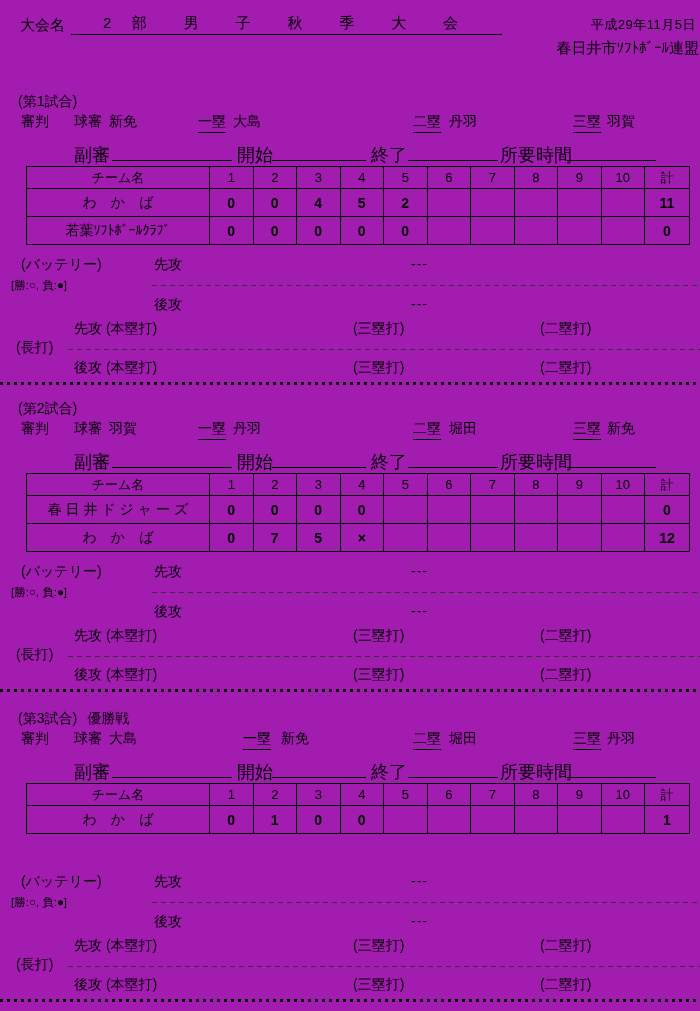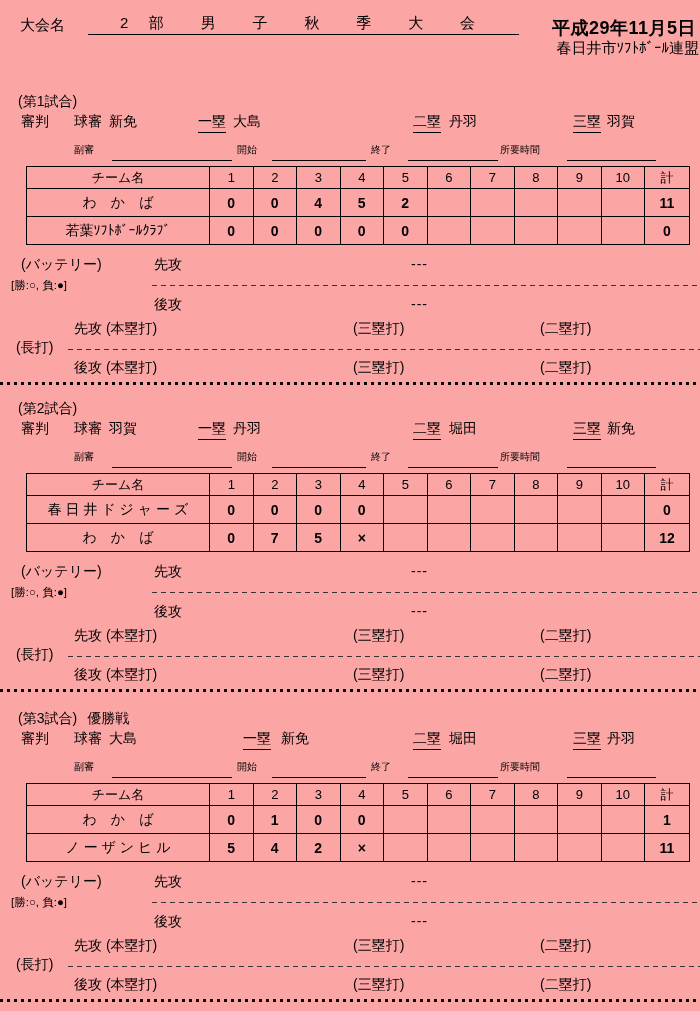--- a/index.html
+++ b/index.html
@@ -1,43 +1,43 @@
 <!DOCTYPE html>
 <html><head>
 <meta charset="utf-8">
 <style>
   html,body{margin:0;padding:0;background:#fff;}
   body{font-family:"Liberation Sans","DejaVu Sans",sans-serif;color:#000;}
-  #sheet{position:relative;width:700px;height:1011px;background:#fca5a5;overflow:hidden;}
+  #sheet{position:relative;width:700px;height:1011px;background:#a21caf;overflow:hidden;}
 
   
   #title-label{position:absolute;left:20px;top:16px;font-size:15px;}
-  #title-line{position:absolute;left:88px;top:10px;width:431px;height:25px;line-height:25px;
+  #title-line{position:absolute;left:71px;top:10px;width:431px;height:25px;line-height:25px;
     border-bottom:1.5px solid #000;font-size:15px;box-sizing:border-box;padding:0 44px 16px 32px;
     text-align:justify;text-align-last:justify;white-space:nowrap;}
-  #date{position:absolute;top:16px;right:4px;font-size:18px;letter-spacing:.5px;font-weight:bold;}
+  #date{position:absolute;top:16px;right:4px;font-size:13px;letter-spacing:.5px;}
   #org{position:absolute;top:39px;right:1px;font-size:15px;}
   #stadium{position:absolute;top:66px;left:352px;font-size:15px;border-bottom:1.5px solid #000;padding-bottom:1px;}
 
   
   .section{position:absolute;left:0;width:700px;height:297px;padding-left:36px;}
   #game1{top:93px}#game2{top:400px}#game3{top:710px}
   .game-title{position:absolute;left:18px;top:0;font-size:14px;white-space:nowrap;}
   .game-title .note{margin-left:10px;text-align:center;}
 
   .umpire-row{position:absolute;left:0;top:20px;width:700px;height:19px;font-size:14px;}
   .umpire-row span{position:absolute;white-space:nowrap;}
   .lbl-shinpan{left:21px}.lbl-kyushin{left:74px}.name-kyushin{left:109px}
   .lbl-first{left:198px}.name-first{left:233px}
   .lbl-second{left:413px}.name-second{left:449px}
   .lbl-third{left:573px}.name-third{left:607px}
   #game3 .lbl-first{left:243px}#game3 .name-first{left:281px}
   .base-lbl{border-bottom:1.5px solid #000;padding-bottom:1px;text-align:right;}
 
-  .fukushin-row{position:absolute;left:0;top:50px;width:612px;height:20px;font-size:10px;}
+  .fukushin-row{position:absolute;left:0;top:50px;width:612px;height:20px;font-size:18px;}
   .fukushin-row span{position:absolute;white-space:nowrap;}
   .lbl-fukushin{left:74px}.lbl-kaishi{left:237px}.lbl-shuryo{left:371px}.lbl-shoyo{left:500px}
   .blank{top:0;height:17px;border-bottom:1.5px solid #000;}
   .b1{left:112px;width:120px}.b2{left:272px;width:94px}.b3{left:408px;width:90px}.b4{left:567px;width:89px}
 
   .score-table{position:absolute;top:73px;left:26px;border-collapse:collapse;table-layout:fixed;width:663px;}
   .score-table td{border:1.5px solid #000;text-align:center;vertical-align:middle;padding:0;overflow:hidden;white-space:nowrap;}
   .score-table tr.head td{height:21px;font-size:13px;}
   .score-table tr.drow td{height:27px;}
   .c-team{width:183px}.c-i{width:43.5px}.c-total{width:45px}
@@ -360,34 +360,20 @@
         <td class="sc">0</td>
         <td class="sc">0</td>
         <td class="sc"></td>
         <td class="sc"></td>
         <td class="sc"></td>
         <td class="sc"></td>
         <td class="sc"></td>
         <td class="sc"></td>
         <td class="tot">1</td>
       </tr>
-      <tr class="drow">
-        <td class="team">ノ ー ザ ン ヒ ル</td>
-        <td class="sc">5</td>
-        <td class="sc">4</td>
-        <td class="sc">2</td>
-        <td class="sc">×</td>
-        <td class="sc"></td>
-        <td class="sc"></td>
-        <td class="sc"></td>
-        <td class="sc"></td>
-        <td class="sc"></td>
-        <td class="sc"></td>
-        <td class="tot">11</td>
-      </tr>
     </tbody>
       </table>
     <div class="brow r-sen">
       <span class="battery-lbl">(バッテリー)</span>
       <span class="atk">先攻</span>
       <span class="dash3">---</span>
     </div>
     <div class="brow r-km">
       <span class="km">[勝:○, 負:●]</span>
       <span class="dline dl-km"></span>

